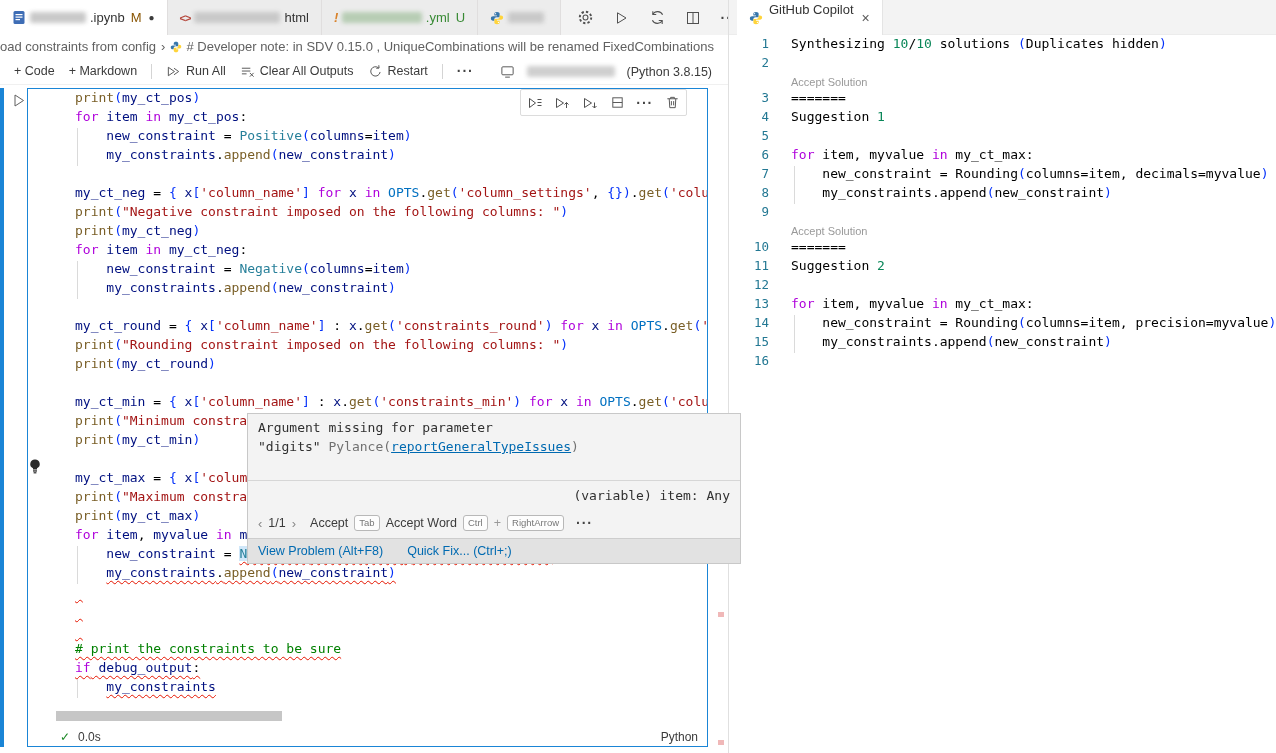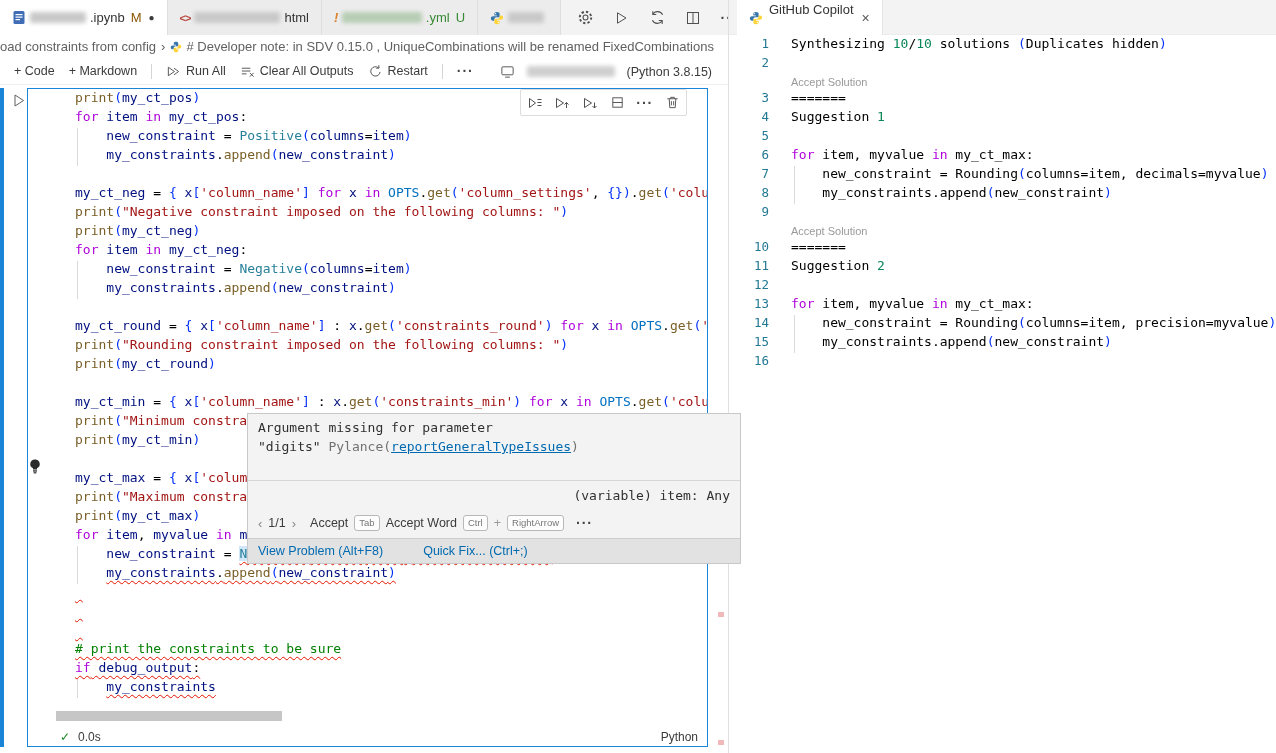--- a/index.html
+++ b/index.html
@@ -73,21 +73,21 @@
   .hv-sec1 { padding:4px 10px 24px 10px; font:13px "DejaVu Sans Mono",monospace; color:#303030; line-height:19px;
     border-bottom:1px solid #d6d6d6; }
   .hv-grey { color:#717171; }
   .hv-link { color:#006ab1; text-decoration:underline; cursor:pointer; }
   .hv-sec2 { padding:7px 10px 10px 10px; font:13px "DejaVu Sans Mono",monospace; color:#303030;text-align:right; }
   .hv-pager { display:flex; align-items:center; padding:2px 10px 7px 10px; gap:6px; color:#3b3b3b; }
   .hv-chev { color:#888; font-size:13px; cursor:pointer; }
   .key { display:inline-block; border:1px solid #b8b8b8; border-radius:3px; padding:0 4px; font-size:9.5px;
     color:#777; background:#fdfdfd; line-height:14px; }
   .hv-status { height:25px; background:#e2e2e2; border-top:1px solid #cdcdcd; display:flex; align-items:center;
-    gap:40px; padding:0 10px; }
+    gap:24px; padding:0 10px; }
   .hv-status span { color:#006ab1; cursor:pointer; }
   .hv-gap { color:#999; }
 
   
   .g2 { position:absolute; left:728px; top:0; width:548px; height:753px; background:#fff; border-left:1px solid #e0e0e0; }
   .g2-strip { position:absolute; left:0; top:0; right:0; height:35px; background:#f3f3f3; border-bottom:1px solid #ececec; display:flex; }
   .g2 .tab { background:#fff; border-right:1px solid #e4e4e4; margin-left:8px; }
   .cp-label { margin:0 8px 16px 6px; color:#333; }
   .close-x { color:#5a5a5a; font-size:14px; cursor:pointer; }
   .cp-content { position:absolute; left:0; top:36px; right:0; }

